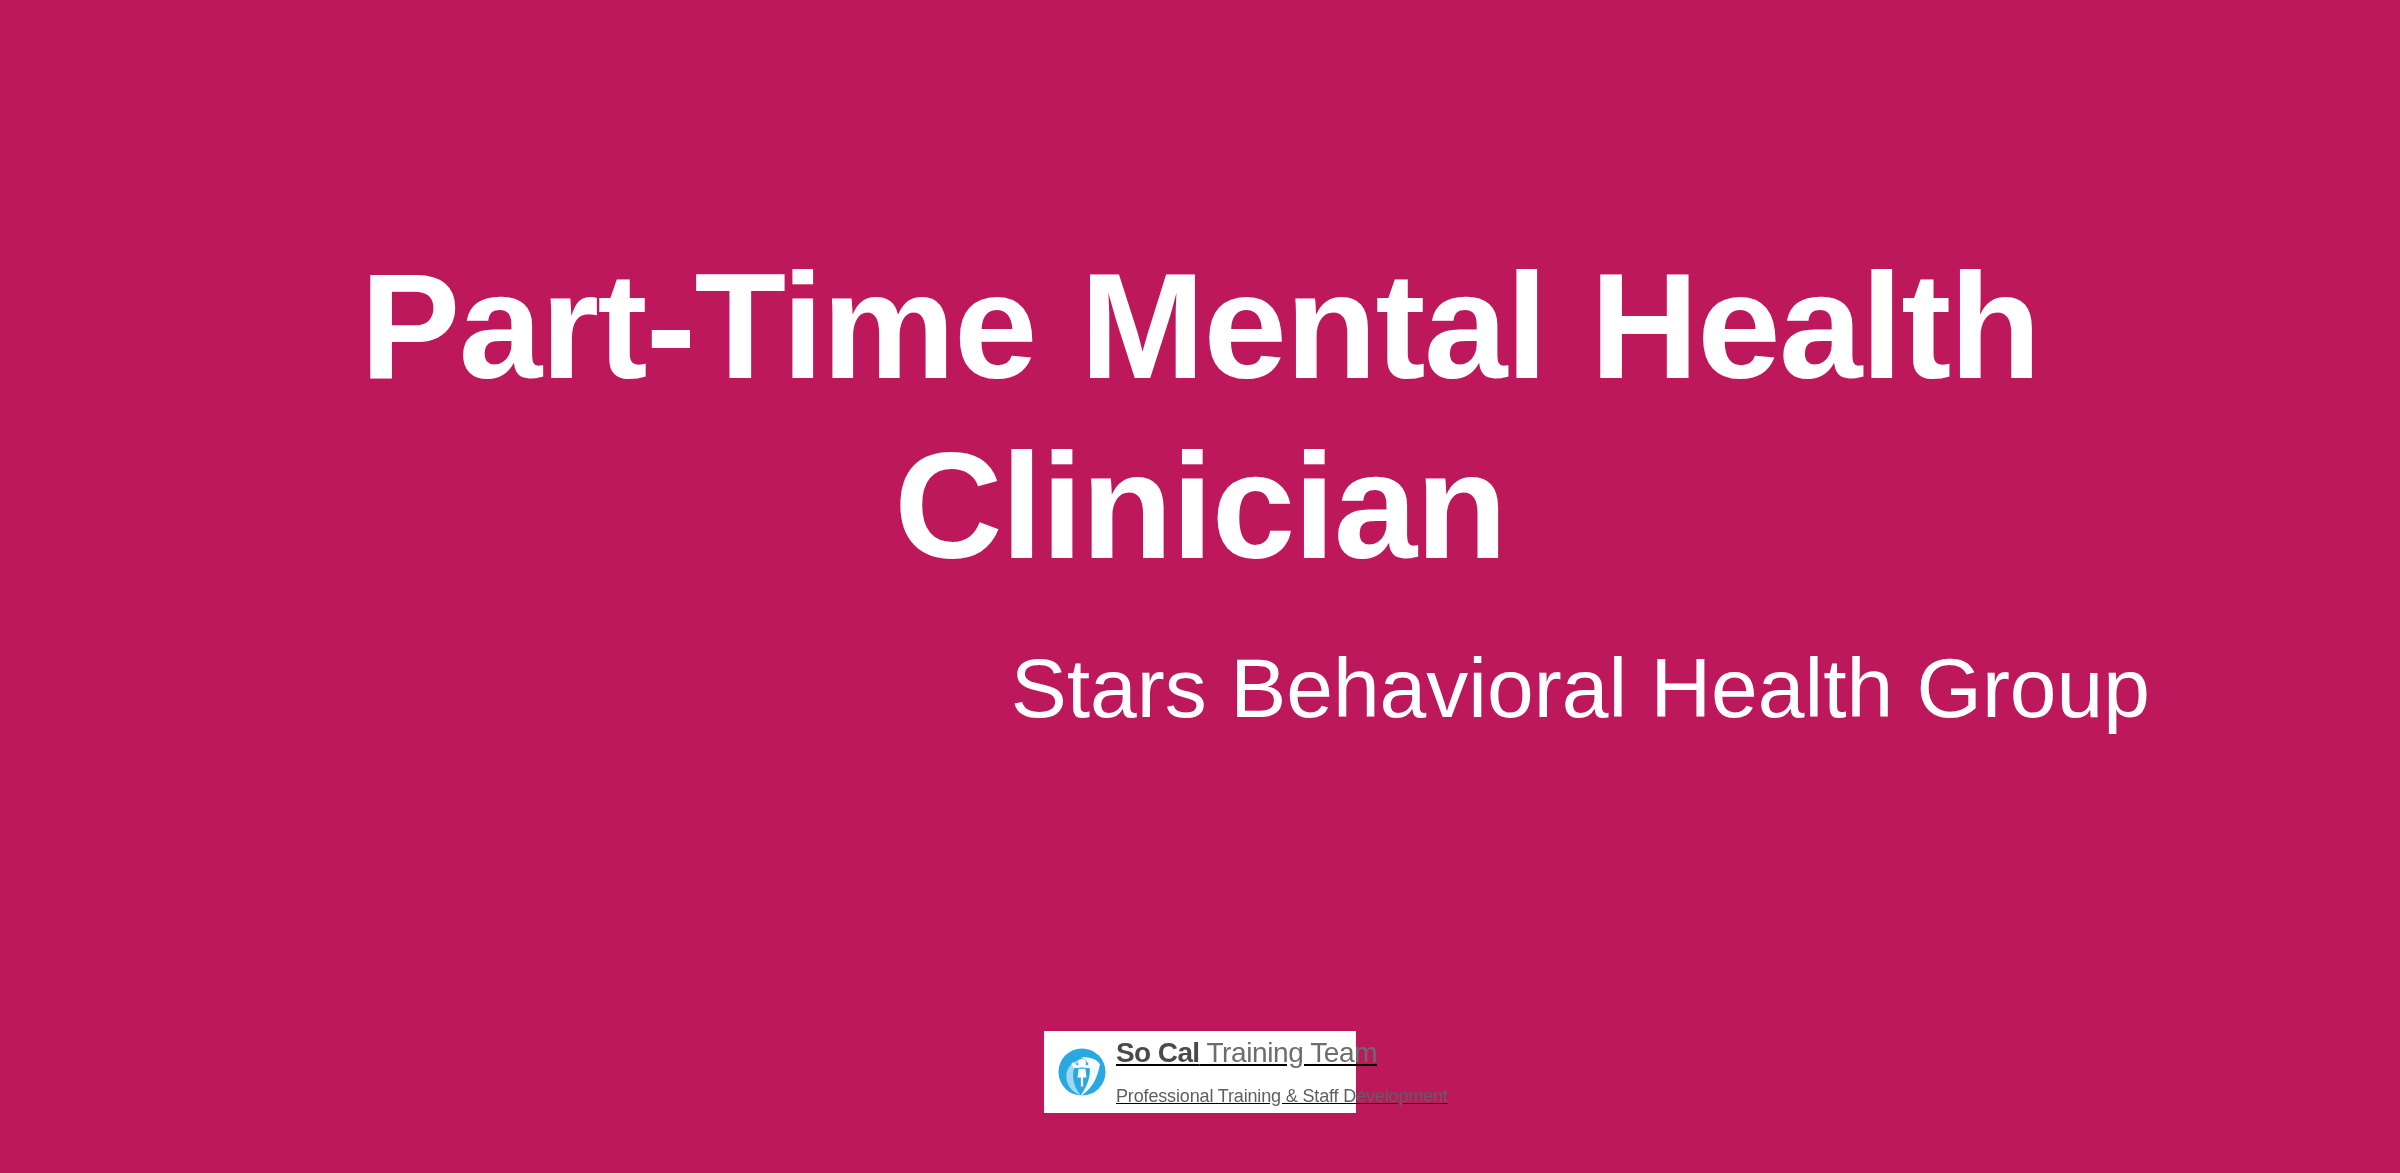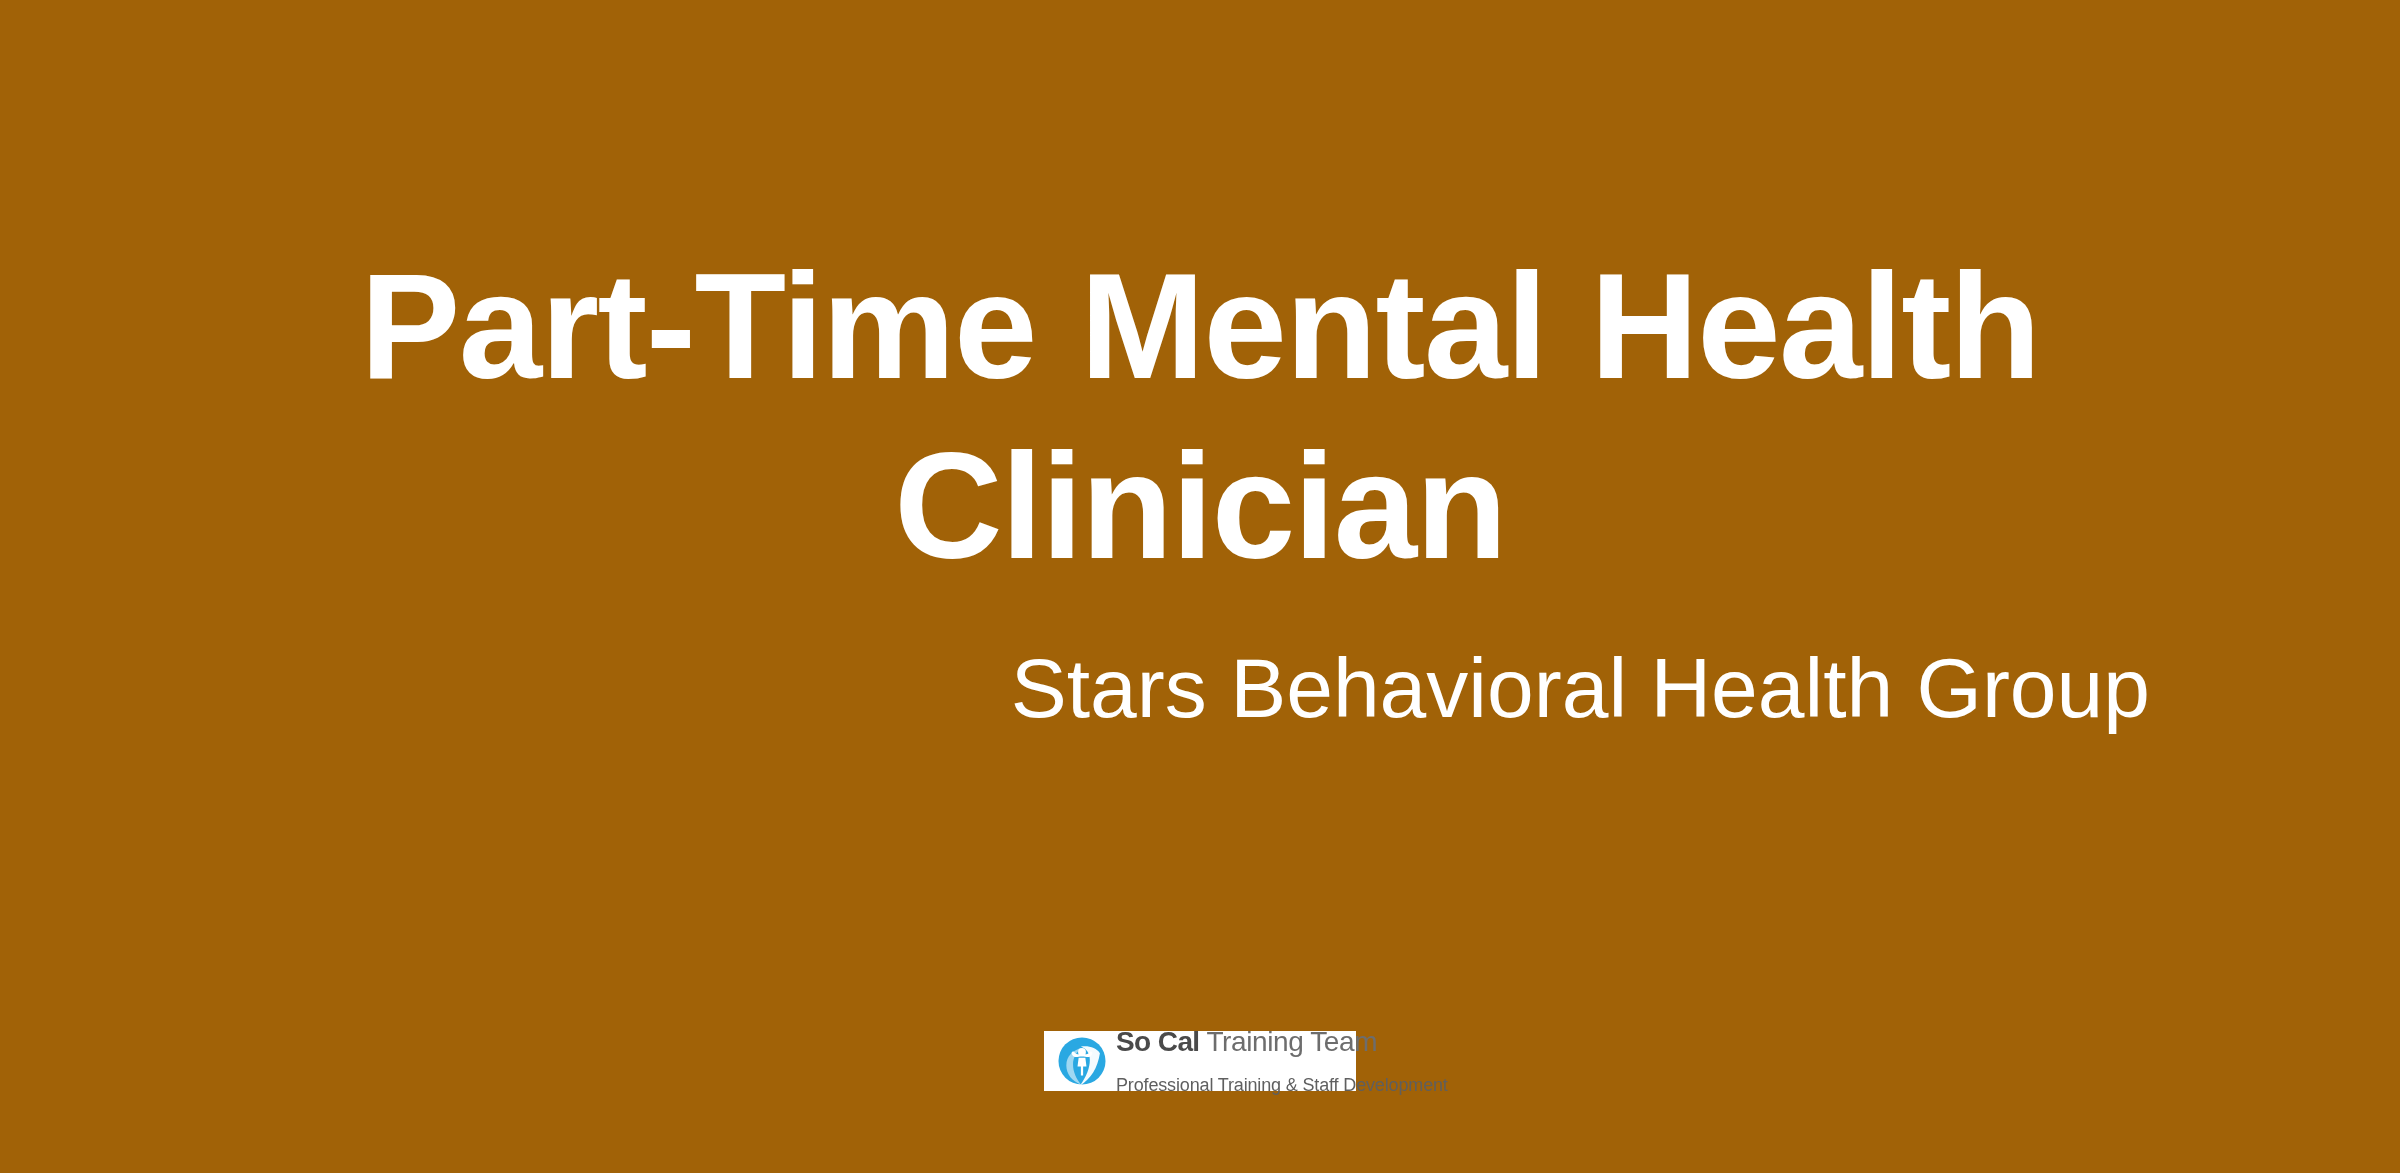--- a/index.html
+++ b/index.html
@@ -11,21 +11,21 @@
     height: 1173px;
     overflow: hidden;
     font-family: "Liberation Sans", sans-serif;
     background: #2aa8e2;
   }
 
   .slide {
     position: relative;
     width: 2400px;
     height: 1173px;
-    background: #a16207;
+    background: #be185d;
     box-sizing: border-box;
   }
 
   .hero {
     position: absolute;
     left: 0;
     top: 0;
     width: 2400px;
     height: 1010px;
     display: flex;
@@ -60,26 +60,27 @@
     font-size: 84px;
     line-height: 100px;
     letter-spacing: 0px;
   }
 
   .logo-card {
     position: absolute;
     left: 1044px;
     top: 1031px;
     width: 312px;
-    height: 60px;
+    height: 82px;
     background: #ffffff;
     display: flex;
     align-items: center;
     box-sizing: border-box;
     padding: 0 8px 0 10px;
+    text-decoration: underline;
   }
 
   .logo-mark {
     flex: 0 0 auto;
     width: 56px;
     height: 56px;
     display: block;
   }
 
   .logo-text {

